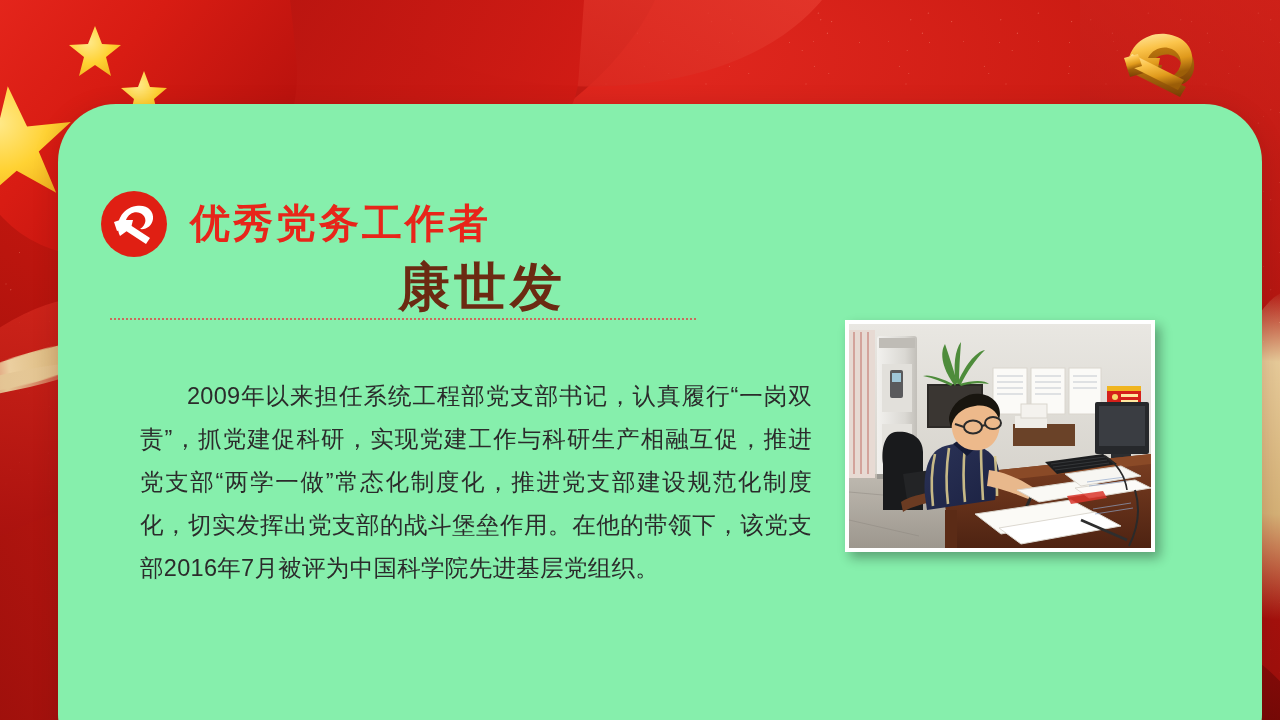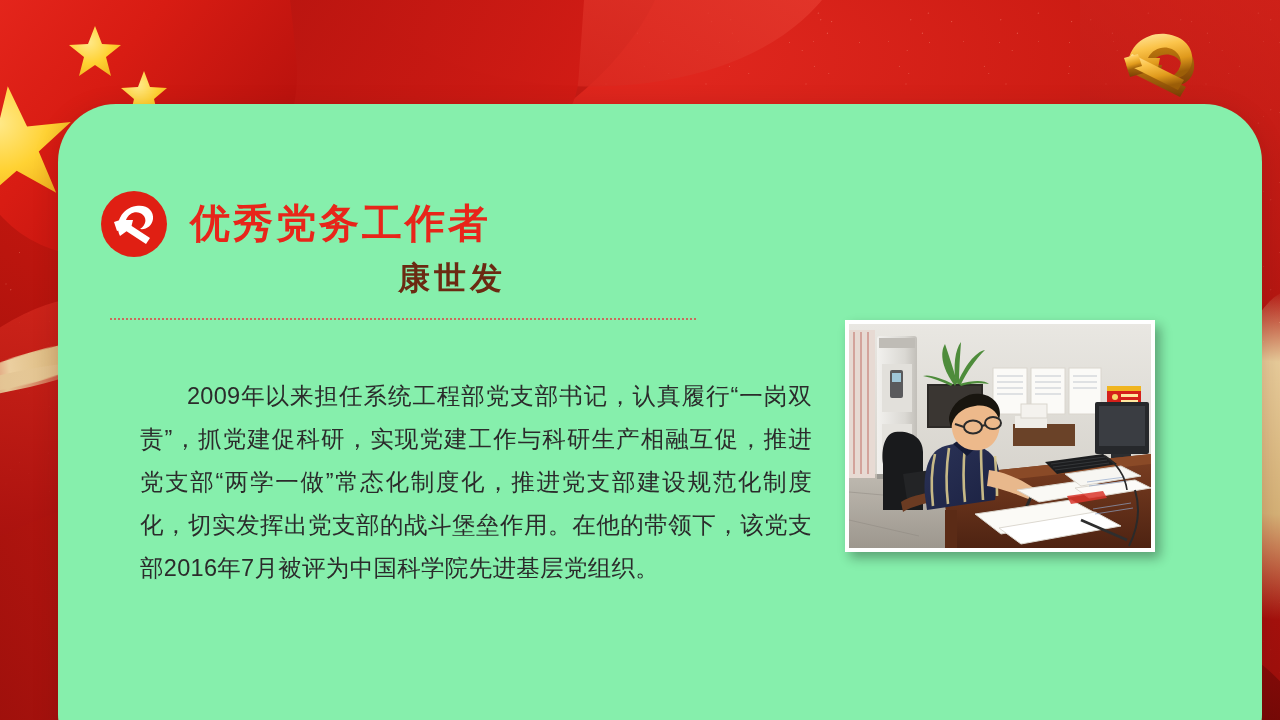--- a/index.html
+++ b/index.html
@@ -211,21 +211,21 @@
     font-weight: 700;
     color: #E8251A;
     letter-spacing: 3px;
     line-height: 1;
     white-space: nowrap;
   }
   .title-name {
     position: absolute;
     left: 340px; top: 158px;
     font-family: "Liberation Serif", "DejaVu Serif", serif;
-    font-size: 32px;
+    font-size: 52px;
     font-weight: 700;
     color: #6B2A12;
     letter-spacing: 4px;
     line-height: 1;
     white-space: nowrap;
   }
 
   
   .divider {
     position: absolute;

